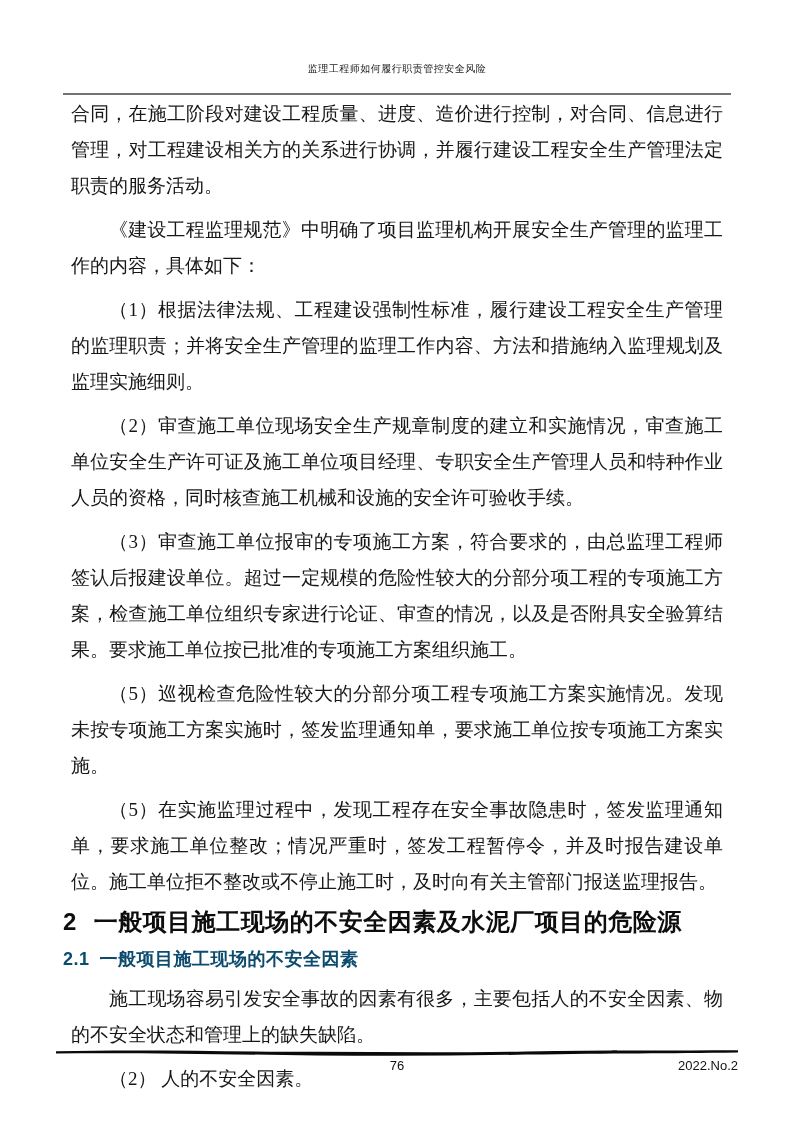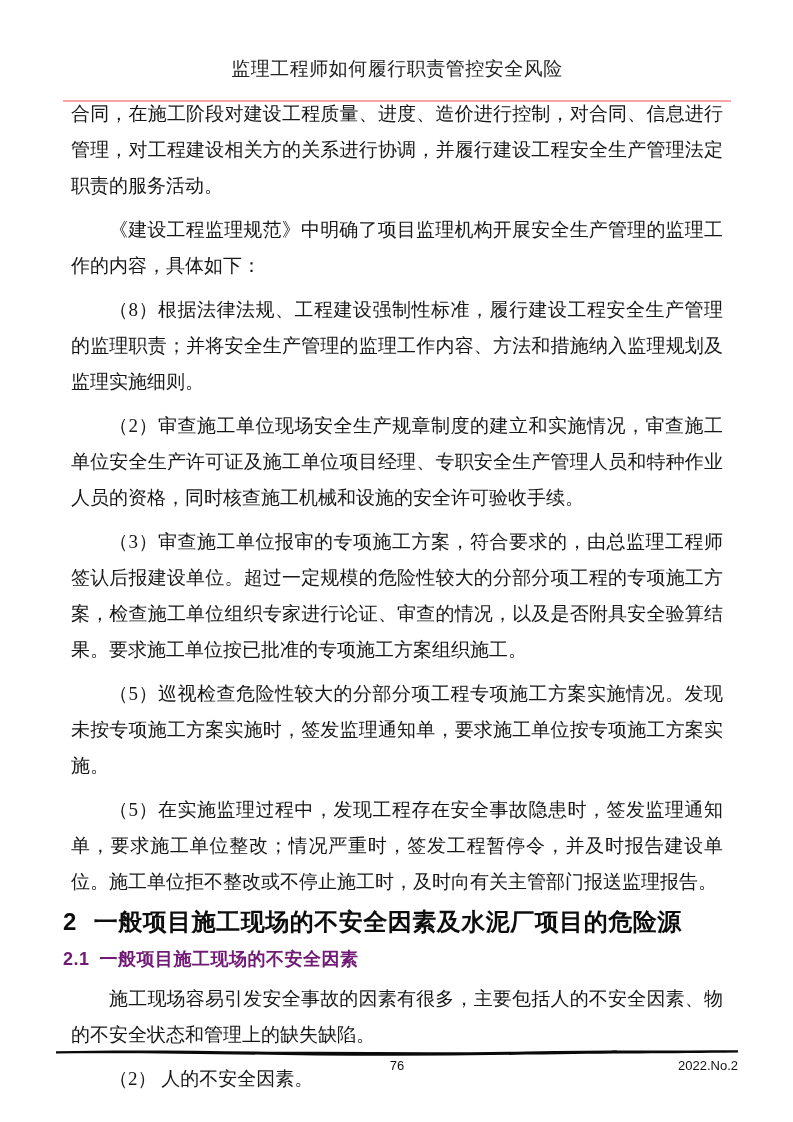--- a/index.html
+++ b/index.html
@@ -20,26 +20,26 @@
     inset: 0;
     background: #ffffff;
   }
   
   .running-header {
     position: absolute;
     left: 63px;
     top: 58px;
     width: 668px;
     text-align: center;
-    font-size: 19px;
+    font-size: 10px;
     line-height: 22px;
     color: #222;
     letter-spacing: 0.5px;
-    padding-bottom: 20px;
-    border-bottom: 2px solid #fca5a5;
+    padding-bottom: 13px;
+    border-bottom: 2px solid #737373;
     font-family: "Liberation Serif", "DejaVu Serif", serif;
   }
   
   .content {
     position: absolute;
     left: 63px;
     top: 88px;
     width: 668px;
   }
   .content p {
@@ -62,21 +62,21 @@
     color: #0d0d0d;
     letter-spacing: 0.5px;
   }
   .section-heading .h-num { margin-right: 17px; }
   .subsection-heading {
     margin: 0 0 8px 0;
     font-family: "Liberation Sans", "DejaVu Sans", sans-serif;
     font-weight: bold;
     font-size: 18px;
     line-height: 28px;
-    color: #701a75;
+    color: #0c4a6e;
     letter-spacing: 0.5px;
   }
   .subsection-heading .h-num { margin-right: 10px; }
   
   .footer {
     position: absolute;
     left: 56px;
     top: 1048px;
     width: 682px;
   }
@@ -111,21 +111,21 @@
 
 <div class="page">
 
   <div class="running-header">
     <span>监理工程师如何履行职责管控安全风险</span>
   </div>
 
   <div class="content">
     <p class="no-indent">合同，在施工阶段对建设工程质量、进度、造价进行控制，对合同、信息进行管理，对工程建设相关方的关系进行协调，并履行建设工程安全生产管理法定职责的服务活动。</p>
     <p>《建设工程监理规范》中明确了项目监理机构开展安全生产管理的监理工作的内容，具体如下：</p>
-    <p>（8）根据法律法规、工程建设强制性标准，履行建设工程安全生产管理的监理职责；并将安全生产管理的监理工作内容、方法和措施纳入监理规划及监理实施细则。</p>
+    <p>（1）根据法律法规、工程建设强制性标准，履行建设工程安全生产管理的监理职责；并将安全生产管理的监理工作内容、方法和措施纳入监理规划及监理实施细则。</p>
     <p>（2）审查施工单位现场安全生产规章制度的建立和实施情况，审查施工单位安全生产许可证及施工单位项目经理、专职安全生产管理人员和特种作业人员的资格，同时核查施工机械和设施的安全许可验收手续。</p>
     <p>（3）审查施工单位报审的专项施工方案，符合要求的，由总监理工程师签认后报建设单位。超过一定规模的危险性较大的分部分项工程的专项施工方案，检查施工单位组织专家进行论证、审查的情况，以及是否附具安全验算结果。要求施工单位按已批准的专项施工方案组织施工。</p>
     <p>（5）巡视检查危险性较大的分部分项工程专项施工方案实施情况。发现未按专项施工方案实施时，签发监理通知单，要求施工单位按专项施工方案实施。</p>
     <p>（5）在实施监理过程中，发现工程存在安全事故隐患时，签发监理通知单，要求施工单位整改；情况严重时，签发工程暂停令，并及时报告建设单位。施工单位拒不整改或不停止施工时，及时向有关主管部门报送监理报告。</p>
 
     <h1 class="section-heading">
       <span class="h-num">2</span><span>一般项目施工现场的不安全因素及水泥厂项目的危险源</span>
     </h1>
 
     <h2 class="subsection-heading">

